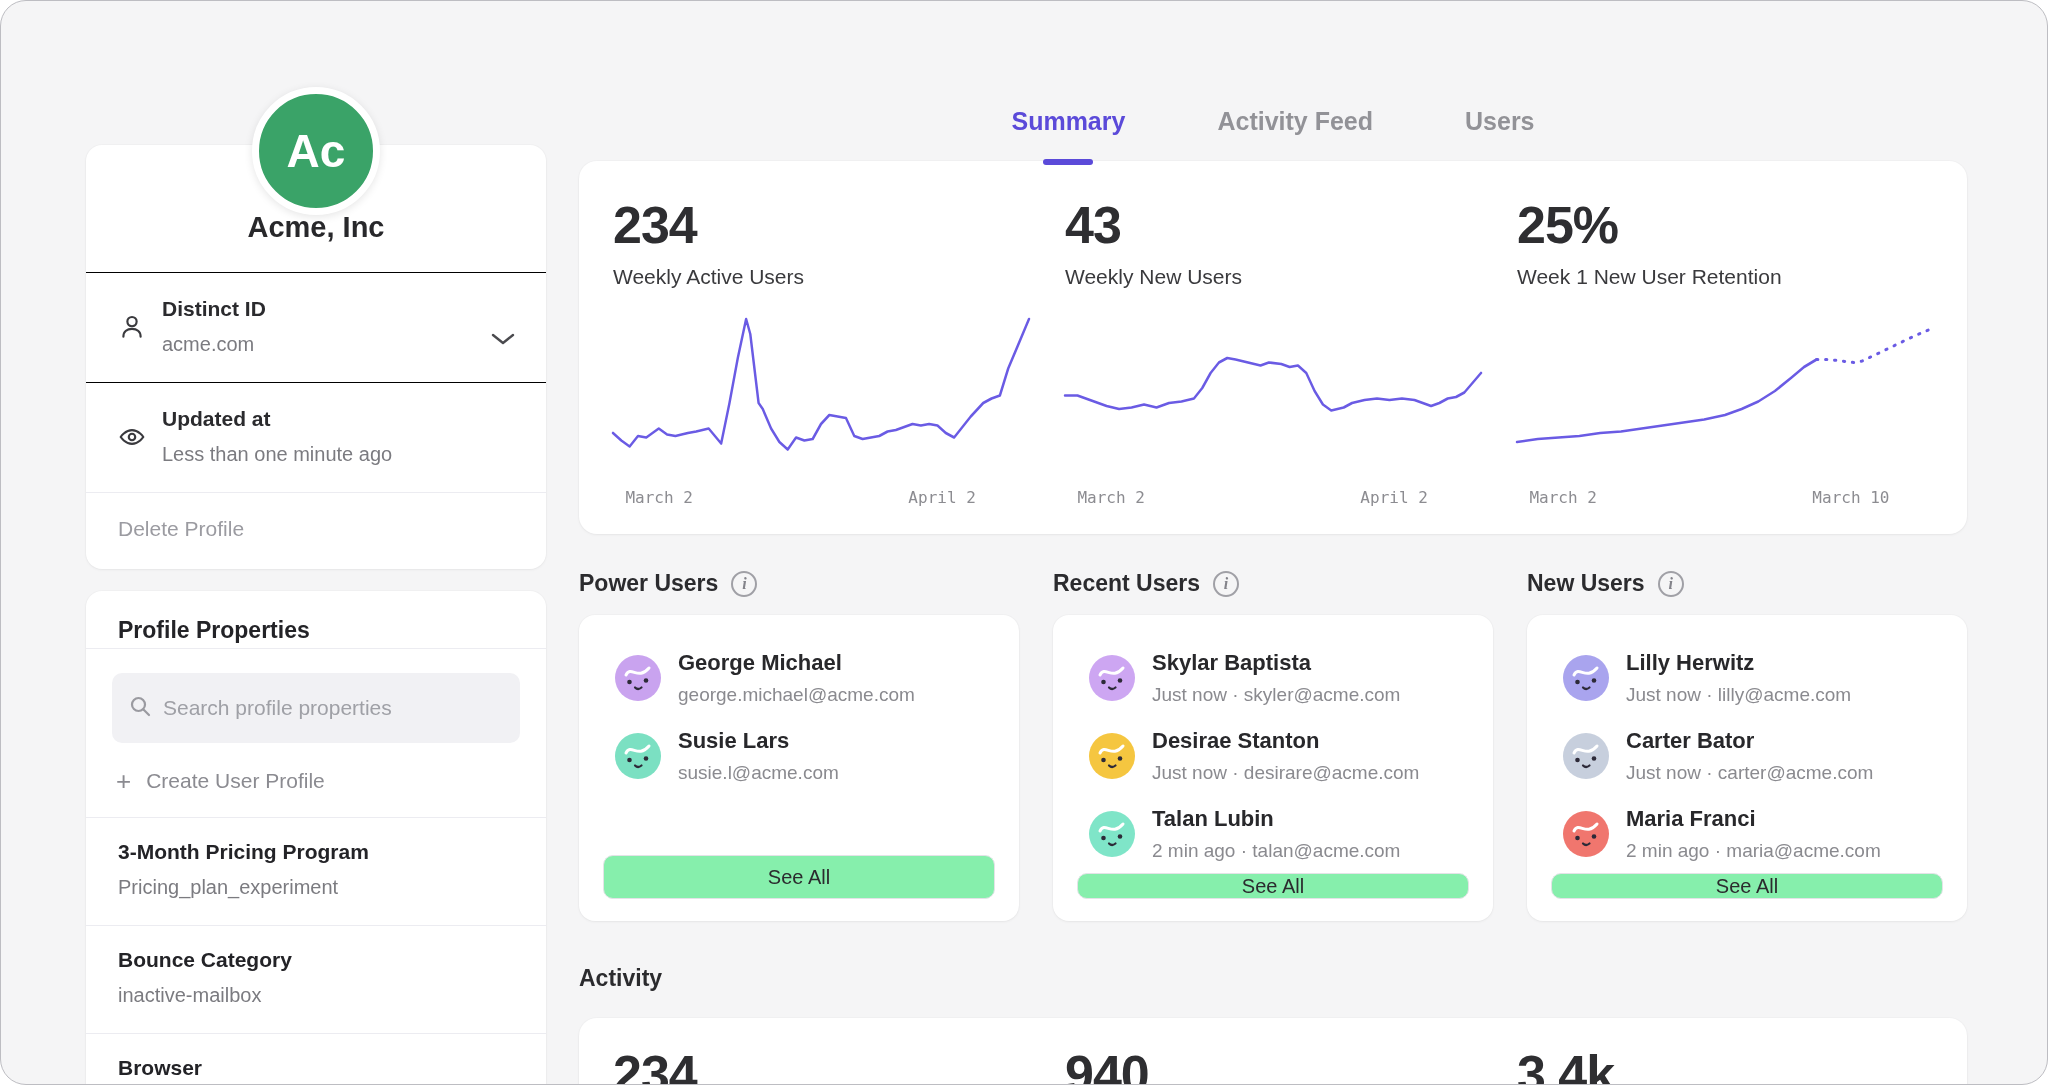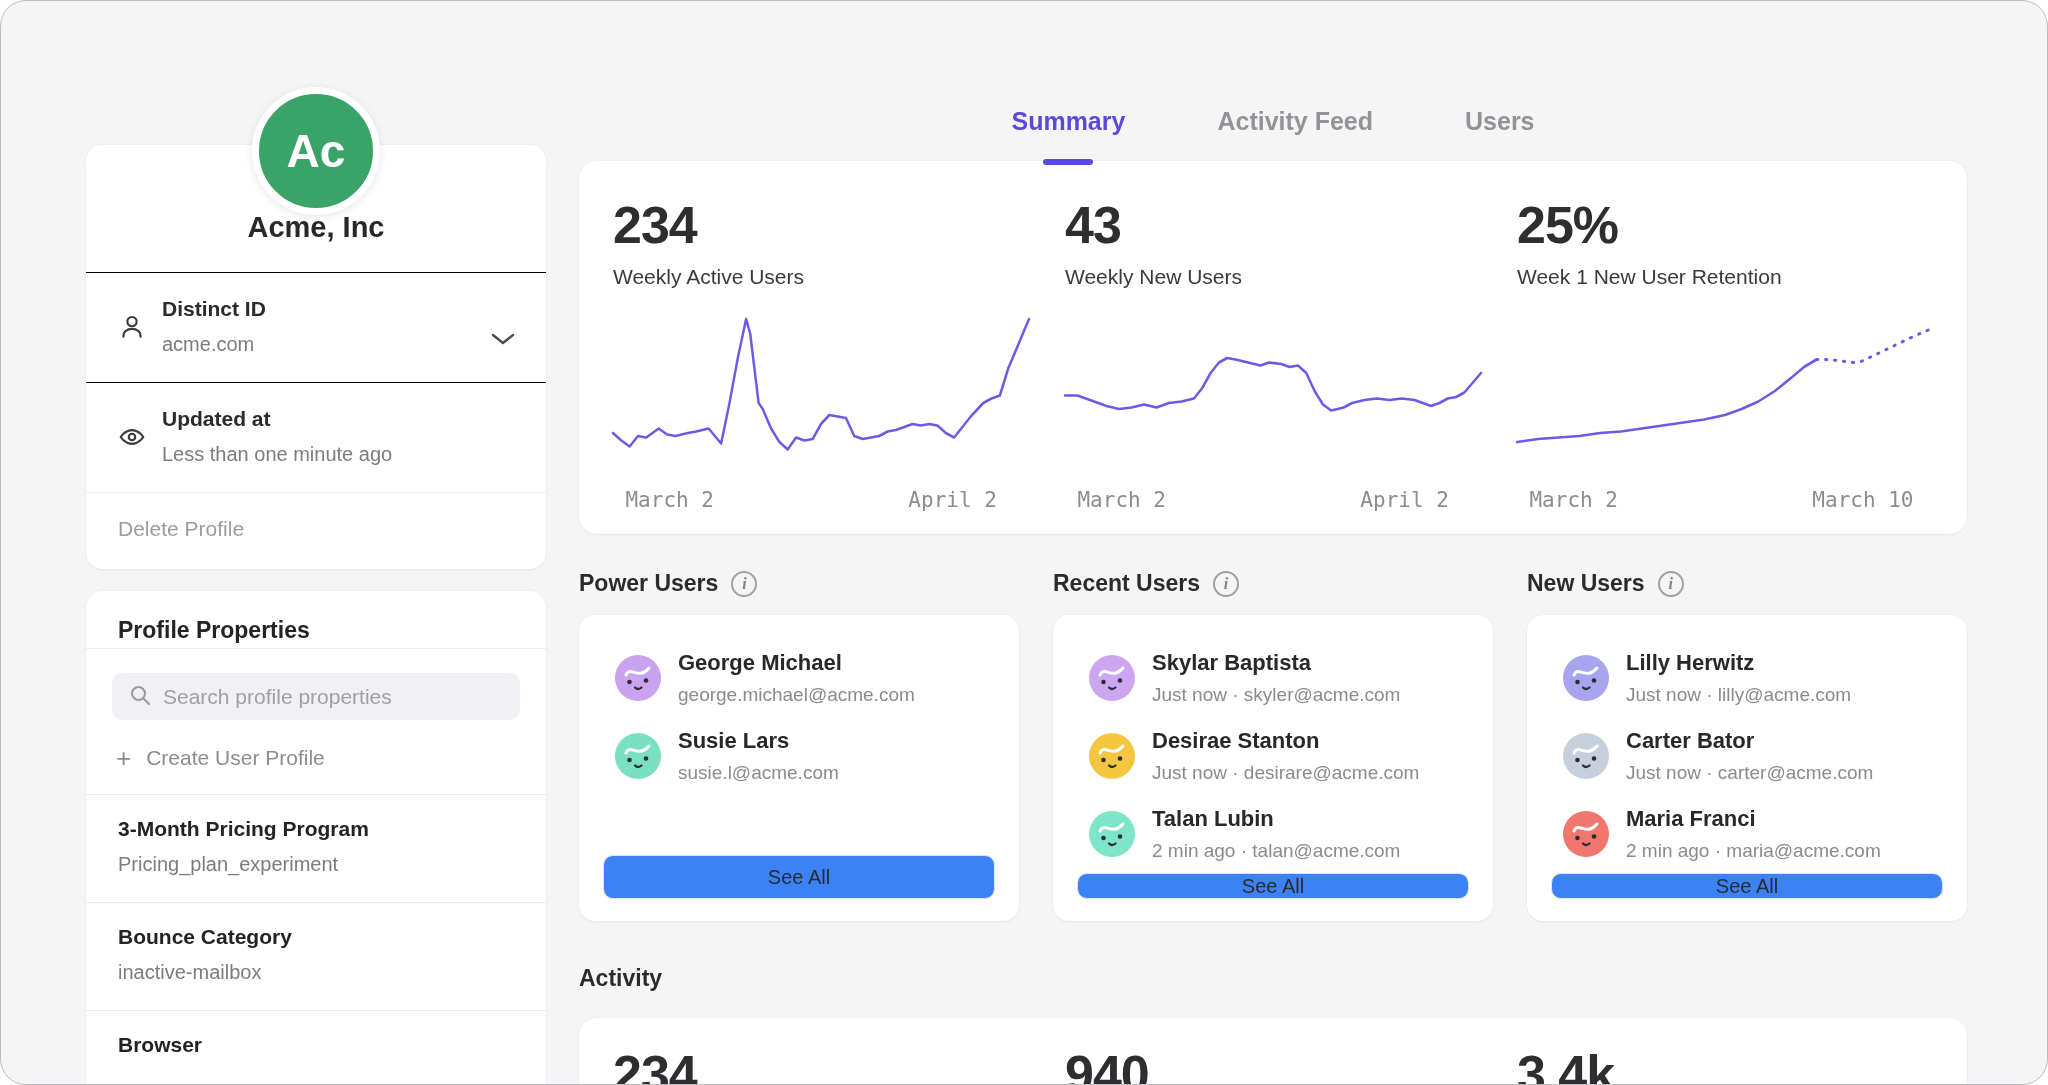--- a/index.html
+++ b/index.html
@@ -32,21 +32,21 @@
   .side-row{ display:flex; align-items:center; border-top:1px solid #000000; padding:24px 28px 26px 32px; position:relative; }
   .side-row .ic{ width:28px; margin-right:16px; margin-top:1px; flex:none; }
   .side-label{ font-size:21px; font-weight:600; color:#2b2b2e; }
   .side-value{ font-size:20px; color:#7b7b80; margin-top:12px; }
   .chev{ position:absolute; right:30px; top:58px; }
 
   .delete-row{ border-top:1px solid #ececf1; padding:24px 32px 28px; font-size:21px; color:#9b9ba1; cursor:pointer; }
 
   .props-card{ position:absolute; top:590px; left:0; width:460px; height:640px; }
   .props-title{ padding:26px 32px 4px; font-size:23px; font-weight:600; color:#232327; border-bottom:1px solid #ececf1; }
-  .search-box{ margin:24px 26px 0; height:47px; background:#f1f1f4; border-radius:10px; display:flex; align-items:center; padding:0 16px; gap:11px; }
+  .search-box{ margin:24px 26px 0; height:70px; background:#f1f1f4; border-radius:10px; display:flex; align-items:center; padding:0 16px; gap:11px; }
   .search-box input{ border:none; outline:none; background:transparent; width:100%; font-size:21px; color:#333; font-family:"Liberation Sans", sans-serif; }
   .search-box input::placeholder{ color:#9fa0a6; }
   .create-row{ display:flex; align-items:center; gap:15px; margin:26px 26px 24px 30px; font-size:21px; color:#8b8b91; cursor:pointer; }
   .plus{ font-size:26px; line-height:20px; color:#8b8b91; }
   .prop-row{ border-top:1px solid #ececf1; padding:22px 32px 26px; }
   .prop-label{ font-size:21px; font-weight:600; color:#232327; }
   .prop-value{ font-size:20px; color:#7b7b80; margin-top:12px; }
 
   
   .main{ position:absolute; left:578px; top:0; width:1388px; }
@@ -55,35 +55,35 @@
   .tab{ font-size:25px; font-weight:600; color:#929297; position:relative; cursor:pointer; }
   .tab.active{ color:#5b4ad9; }
   .tab.active::after{ content:""; position:absolute; left:50%; transform:translateX(-50%); bottom:-22px; width:50px; height:6px; border-radius:3px; background:#5b4ad9; }
 
   .stats-card{ margin-top:18px; height:373px; border-radius:18px; padding:38px 34px 0;
     display:grid; grid-template-columns:1fr 1fr 1fr; gap:36px; }
   .stat-value{ font-size:52px; font-weight:700; letter-spacing:-1px; color:#2e2e31; line-height:1; }
   .stat-label{ font-size:21px; color:#3a3a3d; margin-top:14px; line-height:1.1; }
   .chart{ margin-top:28px; height:150px; }
   .chart svg{ width:100%; height:100%; display:block; overflow:visible; }
-  .xlabels{ position:relative; height:26px; margin-top:22px; font-family:"DejaVu Sans Mono", monospace; font-size:21px; color:#8c8c91;text-align:center; }
+  .xlabels{ position:relative; height:26px; margin-top:22px; font-family:"DejaVu Sans Mono", monospace; font-size:16px; color:#8c8c91;text-align:center; }
   .xl-start{ position:absolute; left:3%; }
   .xl-end{ position:absolute; left:71%; }
 
   .lists{ display:grid; grid-template-columns:1fr 1fr 1fr; gap:34px; margin-top:36px; }
   .list-header{ display:flex; align-items:center; gap:13px; font-size:23px; font-weight:700; color:#2b2b2e; }
   .info-icon{ width:26px; height:26px; border:2px solid #a0a0a6; border-radius:50%; color:#83838a;
     display:flex; align-items:center; justify-content:center;
     font-family:"Liberation Serif", serif; font-style:italic; font-size:16px; font-weight:600; cursor:pointer; }
   .user-card{ margin-top:18px; border-radius:16px; padding:24px 22px 22px; height:306px; display:flex; flex-direction:column; }
   .user-row{ display:flex; align-items:center; gap:17px; padding:11px 14px; cursor:pointer; }
   .u-avatar{ width:46px; height:46px; border-radius:50%; flex:none; }
   .user-name{ font-size:22px; font-weight:600; color:#28282b; }
   .user-meta{ font-size:19px; color:#8a8a8f; margin-top:8px; }
-  .see-all{ margin:auto 2px 0; height:44px; border:1px solid #e3e3e7; border-radius:10px; background:#3b82f6;
+  .see-all{ margin:auto 2px 0; height:44px; border:1px solid #e3e3e7; border-radius:10px; background:#86efac;
     display:flex; align-items:center; justify-content:center; font-size:20px; color:#2b2b2e; cursor:pointer; }
 
   .activity-title{ margin-top:44px; font-size:23px; font-weight:700; color:#2b2b2e; }
   .activity-card{ margin-top:26px; height:240px; border-radius:18px; padding:30px 34px 0;
     display:grid; grid-template-columns:1fr 1fr 1fr; gap:36px; }
 
   .ic svg, .chev svg{ display:block; }
 </style>
 </head>
 <body>

